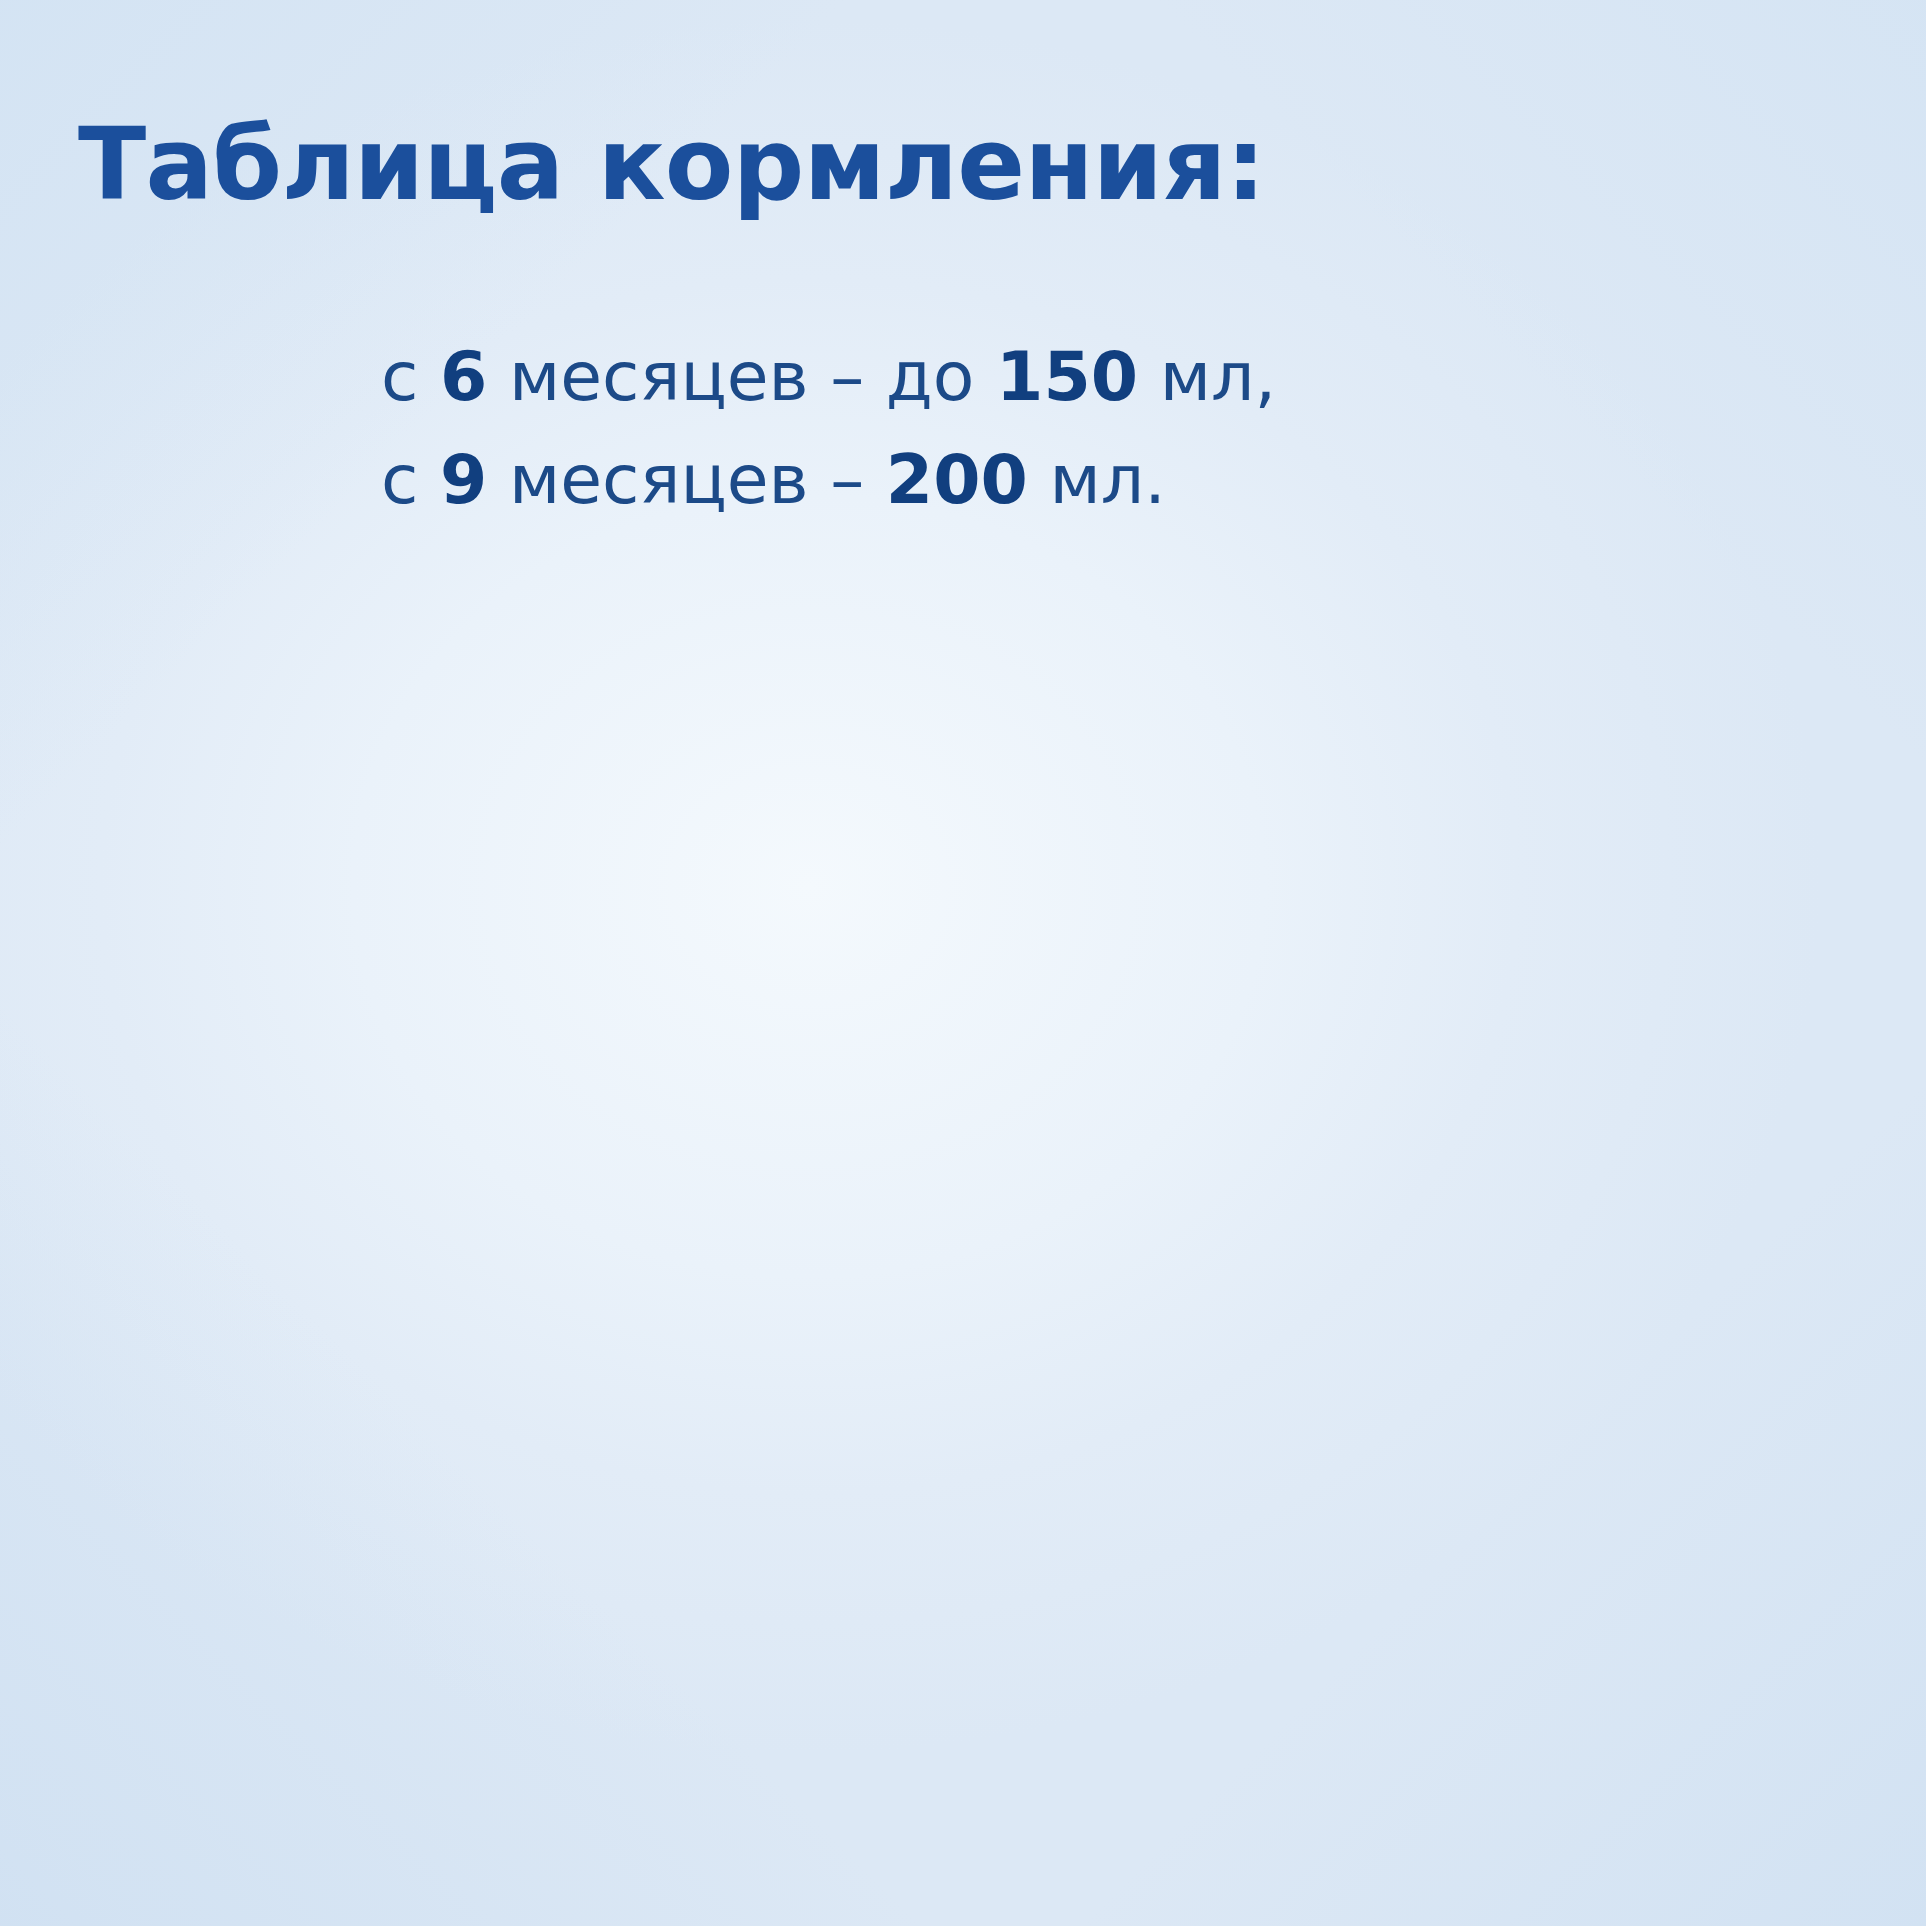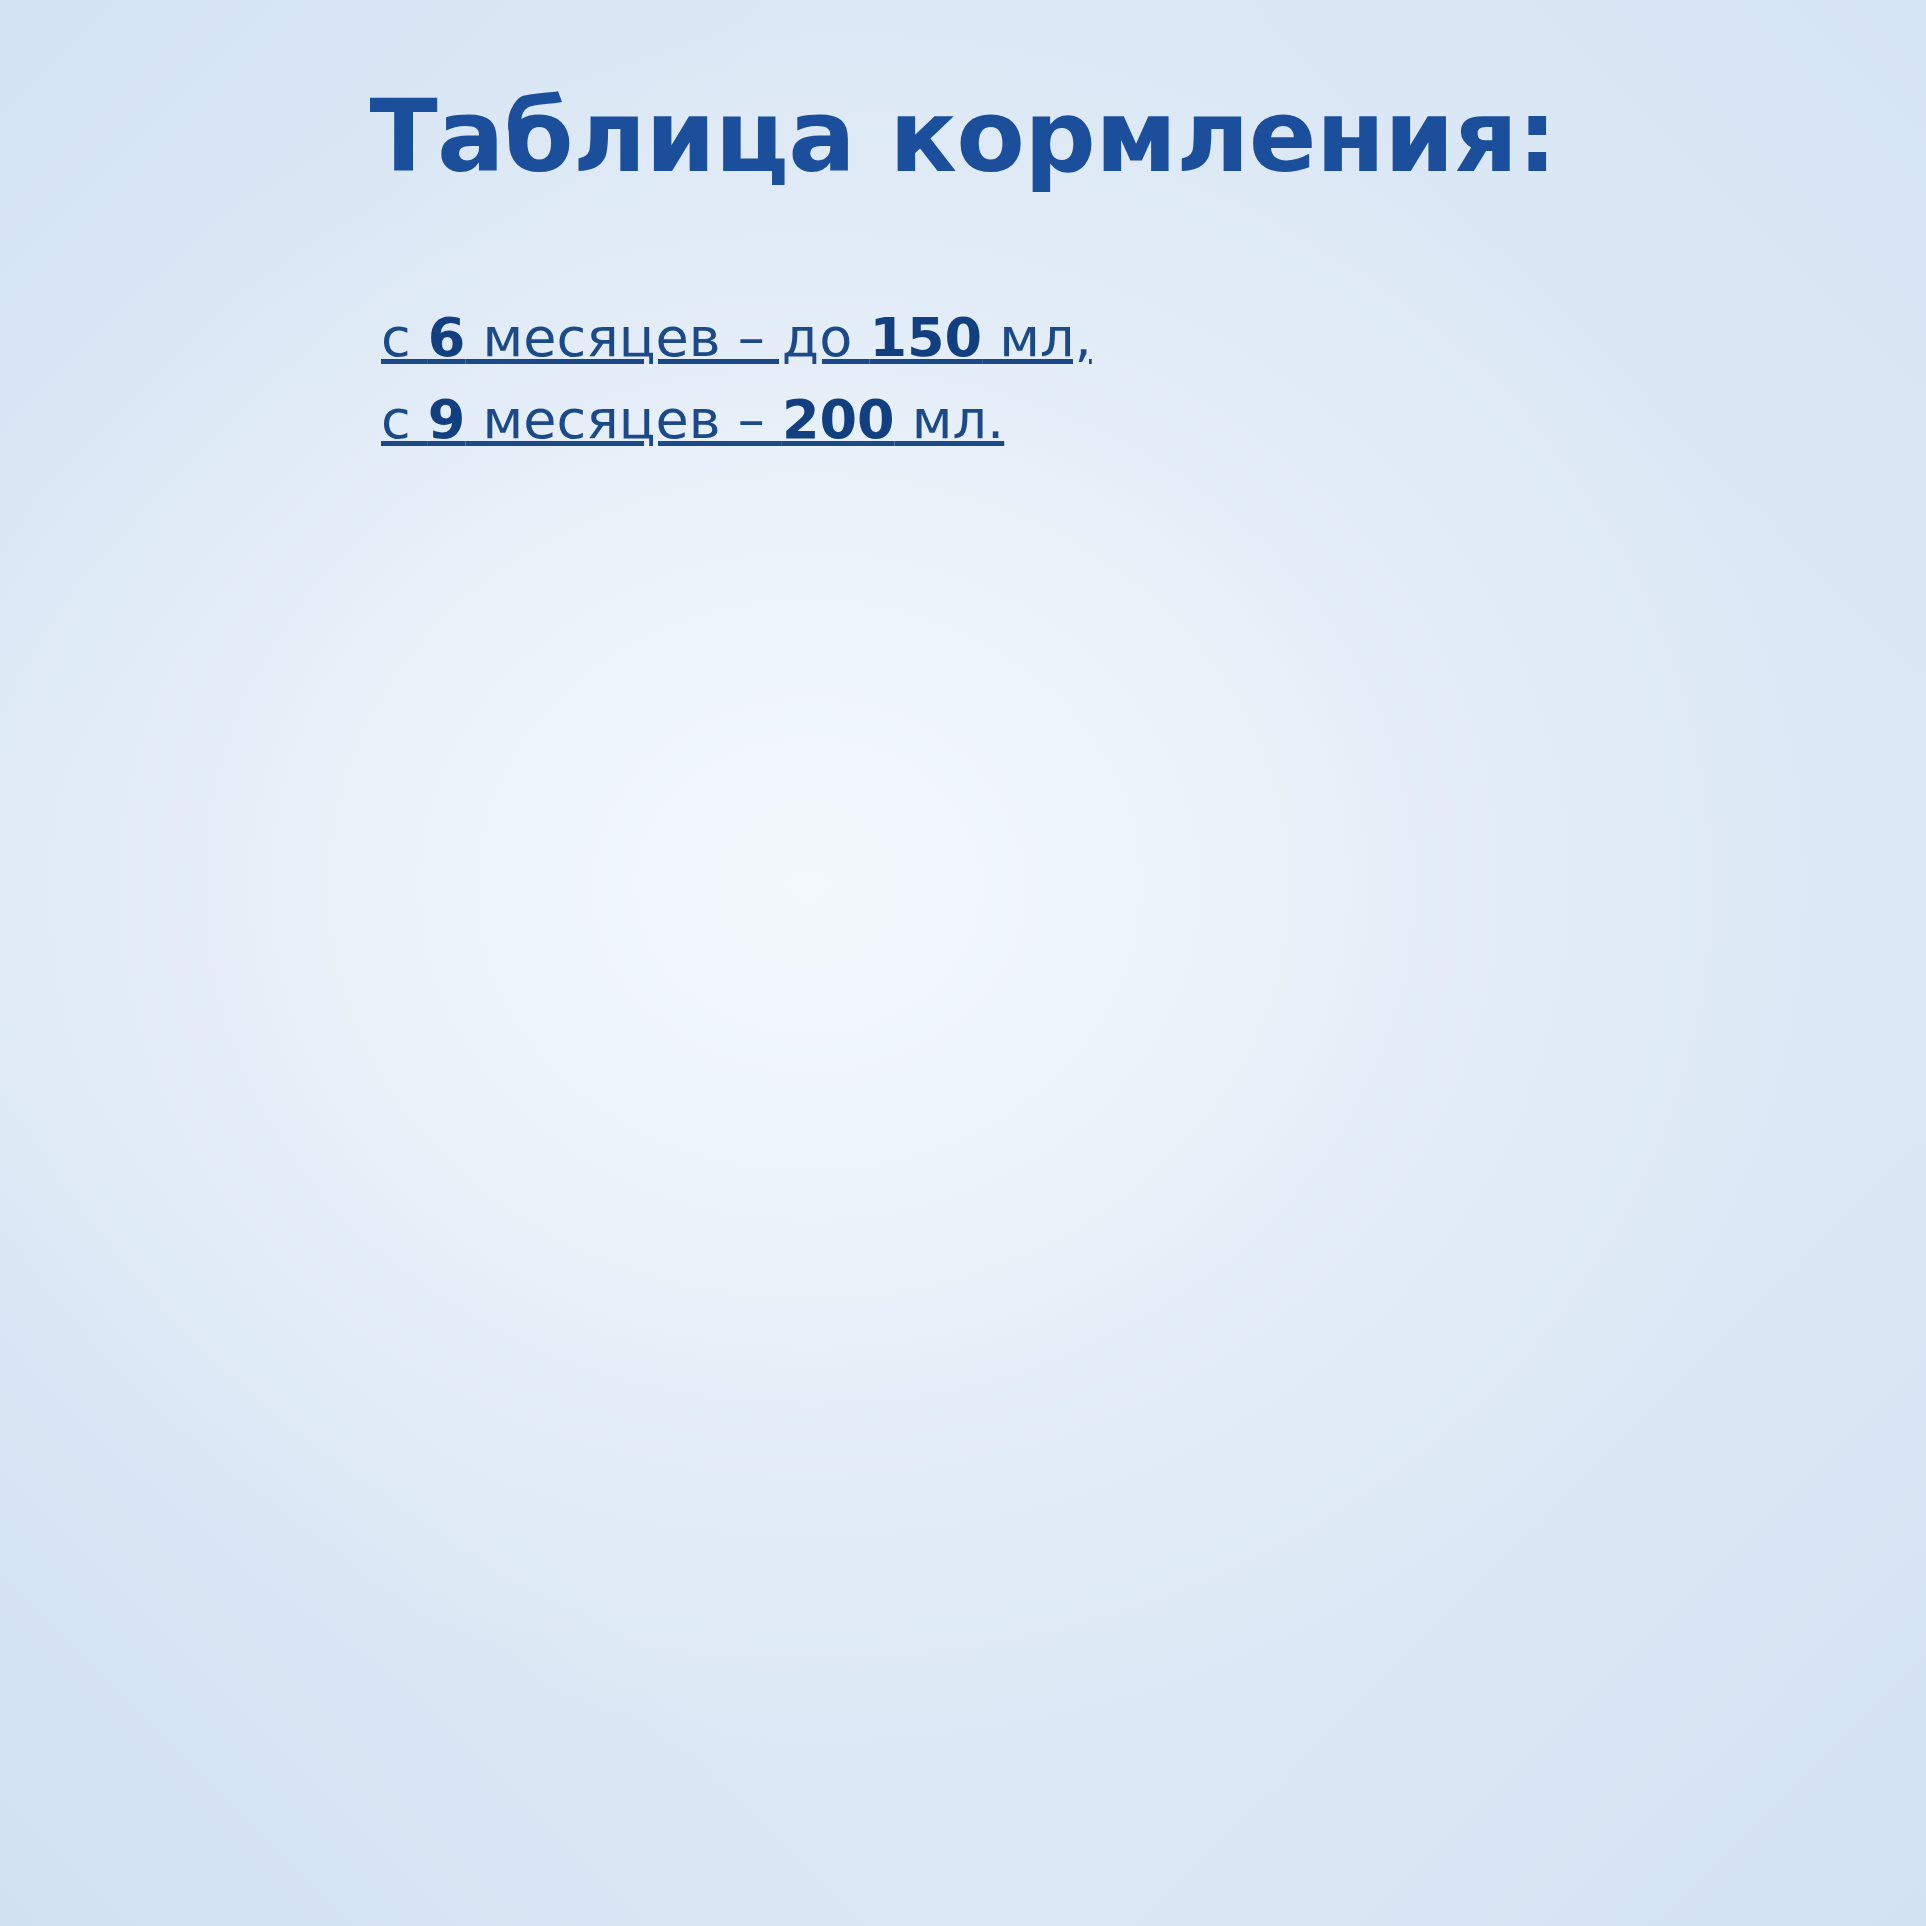--- a/index.html
+++ b/index.html
@@ -38,22 +38,21 @@
   }
 
   .content {
     position: relative;
     z-index: 2;
     padding: 0 78px;
   }
 
   .title {
     margin: 0;
-    padding-top: 84px;
-    text-align: center;
+    padding-top: 112px;
     font-size: 100px;
     font-weight: 700;
     letter-spacing: -0.7px;
     color: #1b4f9c;
     line-height: 1.05;
   }
 
   .intro {
     margin: 0;
     padding-top: 116px;
@@ -63,25 +62,24 @@
     text-align: justify;
     text-align-last: left;
     font-weight: 400;
     letter-spacing: 0px;
   }
 
   .norms {
     margin: 0;
     padding-top: 108px;
     padding-left: 303px;
-    font-size: 54px;
+    font-size: 68px;
     line-height: 1.52;
     color: #1c4a88;
     font-weight: 400;
-    text-decoration: underline;
   }
 
   .norms .row {
     white-space: nowrap;
   }
 
   .norms .b {
     font-weight: 700;
     color: #113f7f;
   }

